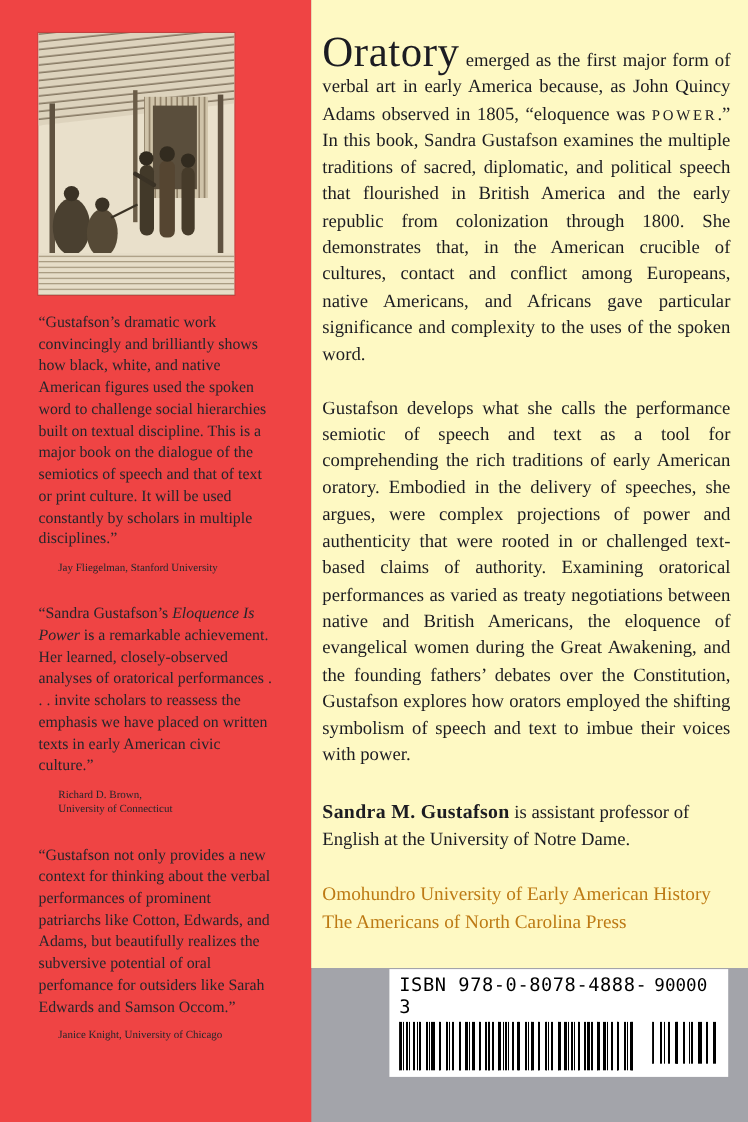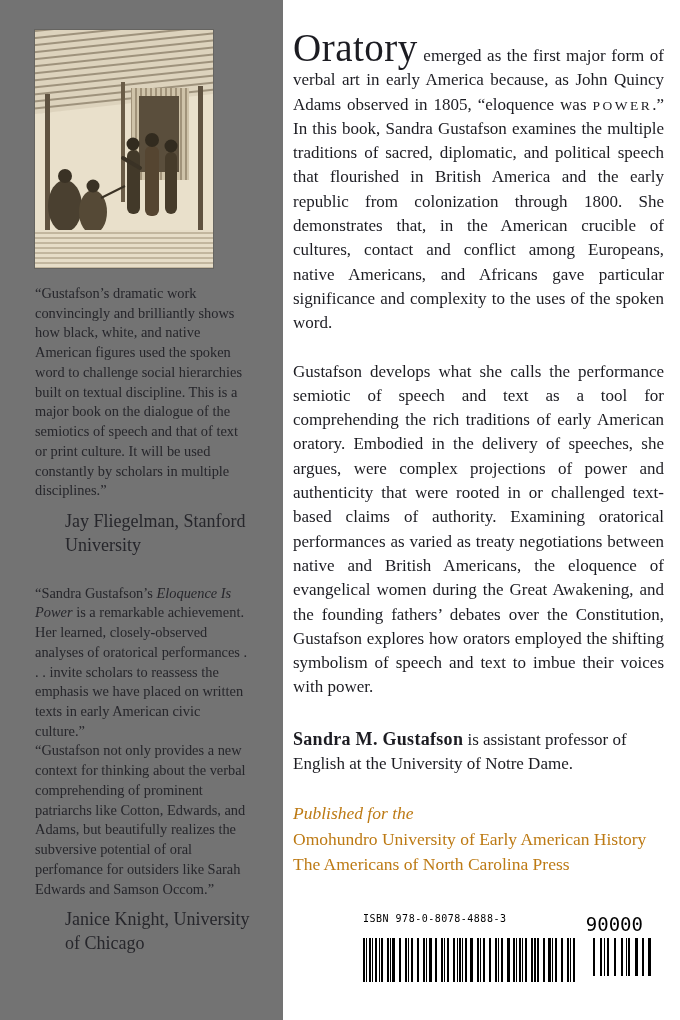--- a/index.html
+++ b/index.html
@@ -3,55 +3,55 @@
 <meta charset="utf-8">
 <style>
   html,body{margin:0;padding:0;}
   body{
     width:680px;height:1020px;overflow:hidden;display:flex;
     font-family:"Liberation Serif",serif;
     background:#a3a4aa;
   }
   .left-col{
     width:283px;min-width:283px;height:1020px;box-sizing:border-box;
-    background:#737373;color:#26262b;
+    background:#ef4444;color:#26262b;
     padding:30px 32px 2px 35px;
   }
   .right-col{
-    flex:1;height:1020px;box-sizing:border-box;
-    background:#ffffff;color:#1c1c22;
+    flex:1;height:880px;box-sizing:border-box;
+    background:#fef9c3;color:#1c1c22;
     padding:28px 16px 0 10px;
     display:flex;flex-direction:column;
   }
   
   .illustration{
     width:178px;height:238px;margin:0 0 16px 0;
     box-shadow:0 0 0 1px rgba(60,55,45,.25);
     background:#e9e0cb;
   }
   .blurb{font-size:14.4px;line-height:1.37;margin:0;}
-  .attrib{font-size:18px;line-height:1.32;margin:9px 0 26px 30px;}
+  .attrib{font-size:10px;line-height:1.32;margin:9px 0 26px 18px;}
   .it{font-style:italic;}
   
   .para{font-size:17px;line-height:1.43;margin:0 0 24px 0;text-align:justify;}
   .lead-word{font-size:39px;line-height:1;letter-spacing:.5px;}
   .smallcaps{font-size:13.5px;letter-spacing:2.5px;}
   .author-line{font-size:17px;line-height:1.45;margin:2px 0 0 0;text-align:left;}
   .author-name{font-size:18px;font-weight:bold;letter-spacing:.3px;}
   .publisher{margin-top:24px;font-size:17.5px;line-height:1.46;color:#bd7a14;}
   .publisher div{white-space:nowrap;}
   
   .barcode-box{
     width:308px;box-sizing:border-box;background:#ffffff;
     margin:30px 2px 0 auto;padding:5px 9px 6px 9px;
   }
   .bc-head{display:flex;justify-content:space-between;align-items:flex-start;
     font-family:"DejaVu Sans Mono",monospace;color:#000;}
-  .bc-isbn{font-size:10px;letter-spacing:.5px;}
-  .bc-addon{font-size:19px;margin-right:10px;}
+  .bc-isbn{font-size:17px;letter-spacing:.5px;}
+  .bc-addon{font-size:16px;margin-right:10px;}
   .bc-bars-row{display:flex;justify-content:space-between;margin-top:3px;}
   .bars-main{
     width:216px;height:44px;
     background-image:
       repeating-linear-gradient(90deg,#000 0 2px,transparent 2px 6px),
       repeating-linear-gradient(90deg,#000 0 1px,transparent 1px 9px),
       repeating-linear-gradient(90deg,transparent 0 3px,#000 3px 4px,transparent 4px 13px);
   }
   .bars-addon{
     width:58px;height:38px;margin-right:2px;
@@ -103,38 +103,41 @@
       <rect x="0" y="200" width="178" height="38" fill="url(#ground)"></rect>
     </svg>
   </div>
 
   <p class="blurb">“Gustafson’s dramatic work convincingly and brilliantly shows how black, white, and native American figures used the spoken word to challenge social hierarchies built on textual discipline. This is a major book on the dialogue of the semiotics of speech and that of text or print culture. It will be used constantly by scholars in multiple disciplines.”</p>
   <div class="attrib">
     <div>Jay Fliegelman, Stanford University</div>
   </div>
 
   <p class="blurb"><span>“Sandra Gustafson’s </span><span class="it">Eloquence Is Power</span><span> is a remarkable achievement. Her learned, closely-observed analyses of oratorical performances . . . invite scholars to reassess the emphasis we have placed on written texts in early American civic culture.”</span></p>
+  <div class="attrib">
+    <div>Richard D. Brown,</div>
+    <div>University of Connecticut</div>
+  </div>
 
-  <p class="blurb">“Gustafson not only provides a new context for thinking about the verbal comprehending of prominent patriarchs like Cotton, Edwards, and Adams, but beautifully realizes the subversive potential of oral perfomance for outsiders like Sarah Edwards and Samson Occom.”</p>
+  <p class="blurb">“Gustafson not only provides a new context for thinking about the verbal performances of prominent patriarchs like Cotton, Edwards, and Adams, but beautifully realizes the subversive potential of oral perfomance for outsiders like Sarah Edwards and Samson Occom.”</p>
   <div class="attrib">
     <div>Janice Knight, University of Chicago</div>
   </div>
 
 </div>
 
 <div class="right-col">
 
   <p class="para"><span class="lead-word">Oratory</span><span> emerged as the first major form of verbal art in early America because, as John Quincy Adams observed in 1805, “eloquence was </span><span class="smallcaps">POWER</span><span>.” In this book, Sandra Gustafson examines the multiple traditions of sacred, diplomatic, and political speech that flourished in British America and the early republic from colonization through 1800. She demonstrates that, in the American crucible of cultures, contact and conflict among Europeans, native Americans, and Africans gave particular significance and complexity to the uses of the spoken word.</span></p>
 
   <p class="para">Gustafson develops what she calls the performance semiotic of speech and text as a tool for comprehending the rich traditions of early American oratory. Embodied in the delivery of speeches, she argues, were complex projections of power and authenticity that were rooted in or challenged text-based claims of authority. Examining oratorical performances as varied as treaty negotiations between native and British Americans, the eloquence of evangelical women during the Great Awakening, and the founding fathers’ debates over the Constitution, Gustafson explores how orators employed the shifting symbolism of speech and text to imbue their voices with power.</p>
 
   <p class="author-line"><span class="author-name">Sandra M. Gustafson</span><span> is assistant professor of English at the University of Notre Dame.</span></p>
 
   <div class="publisher">
-    <div class="it">Published for the</div>
     <div>Omohundro University of Early American History</div>
     <div>The Americans of North Carolina Press</div>
   </div>
 
   <div class="barcode-box">
     <div class="bc-head">
       <span class="bc-isbn">ISBN 978-0-8078-4888-3</span>
       <span class="bc-addon">90000</span>
     </div>
     <div class="bc-bars-row">

